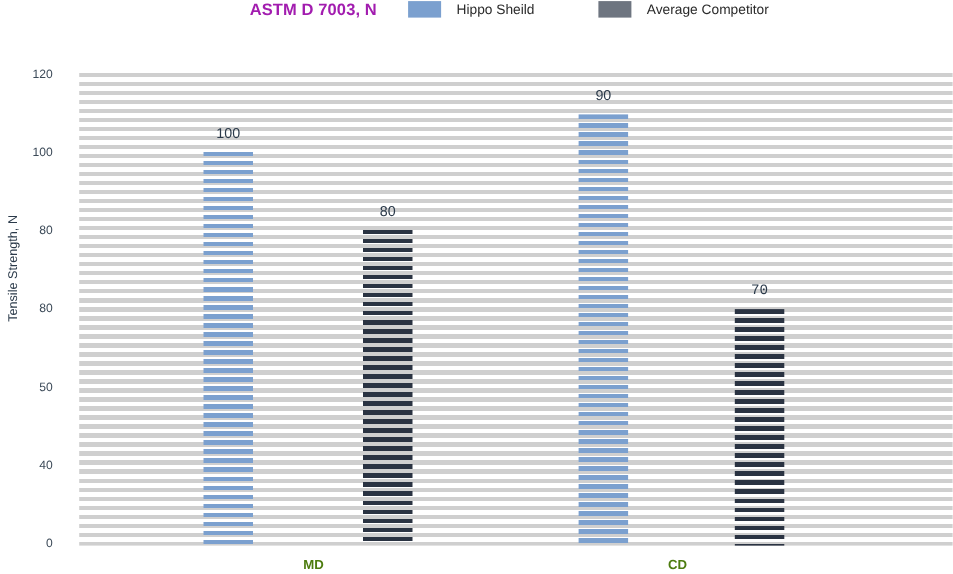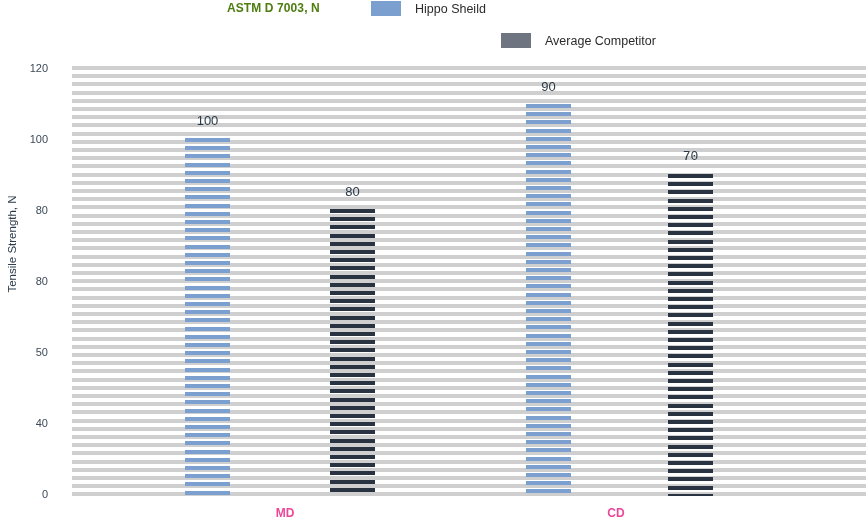--- a/index.html
+++ b/index.html
@@ -26,35 +26,35 @@
     width: 866px;
     height: 24px;
     display: flex;
     align-items: center;
     justify-content: flex-start;
   }
   #chart-title {
     position: absolute;
     left: 227px;
     top: 1px;
-    font-size: 12px;
+    font-size: 15px;
     font-weight: bold;
-    color: #4d7c0f;
+    color: #a21caf;
     letter-spacing: 0.1px;
     white-space: nowrap;
   }
   .legend-entry {
     position: absolute;
     top: 1px;
     display: flex;
     align-items: center;
     white-space: nowrap;
   }
   #legend-entry-0 { left: 371px; }
-  #legend-entry-1 { left: 501px; margin-top: 32px; }
+  #legend-entry-1 { left: 544px; }
   .legend-swatch {
     width: 30px;
     height: 15px;
     display: inline-block;
     margin-right: 14px;
   }
   .legend-label {
     font-size: 12.5px;
     color: #2b2b2b;
   }
@@ -153,21 +153,21 @@
     color: #2b3a4a;
     transform: rotate(-90deg);
     white-space: nowrap;
   }
   .x-tick {
     position: absolute;
     top: 506px;
     transform: translateX(-50%);
     font-size: 12px;
     font-weight: bold;
-    color: #ec4899;
+    color: #4d7c0f;
     white-space: nowrap;
   }
 </style>
 </head>
 <body>
 
 <div id="legend-row">
 
   <div id="chart-title">ASTM D 7003, N</div>
 
@@ -205,20 +205,20 @@
   <div class="bar series-1" id="bar-1" style="left: 258px; height: 286.667px;">
     <div class="bar-fill"></div>
     <div class="bar-value">80</div>
   </div>
 
   <div class="bar series-0" id="bar-2" style="left: 454px; height: 392px;">
     <div class="bar-fill"></div>
     <div class="bar-value">90</div>
   </div>
 
-  <div class="bar series-1" id="bar-3" style="left: 596px; height: 322px; font-family: Liberation Mono, monospace;">
+  <div class="bar series-1" id="bar-3" style="left: 596px; height: 215px; font-family: Liberation Mono, monospace;">
     <div class="bar-fill"></div>
     <div class="bar-value">70</div>
   </div>
 </div>
 
 <div class="x-tick" style="left:285px;">MD</div>
 <div class="x-tick" style="left:600px;margin-left:16px;">CD</div>
 
 </body></html>

